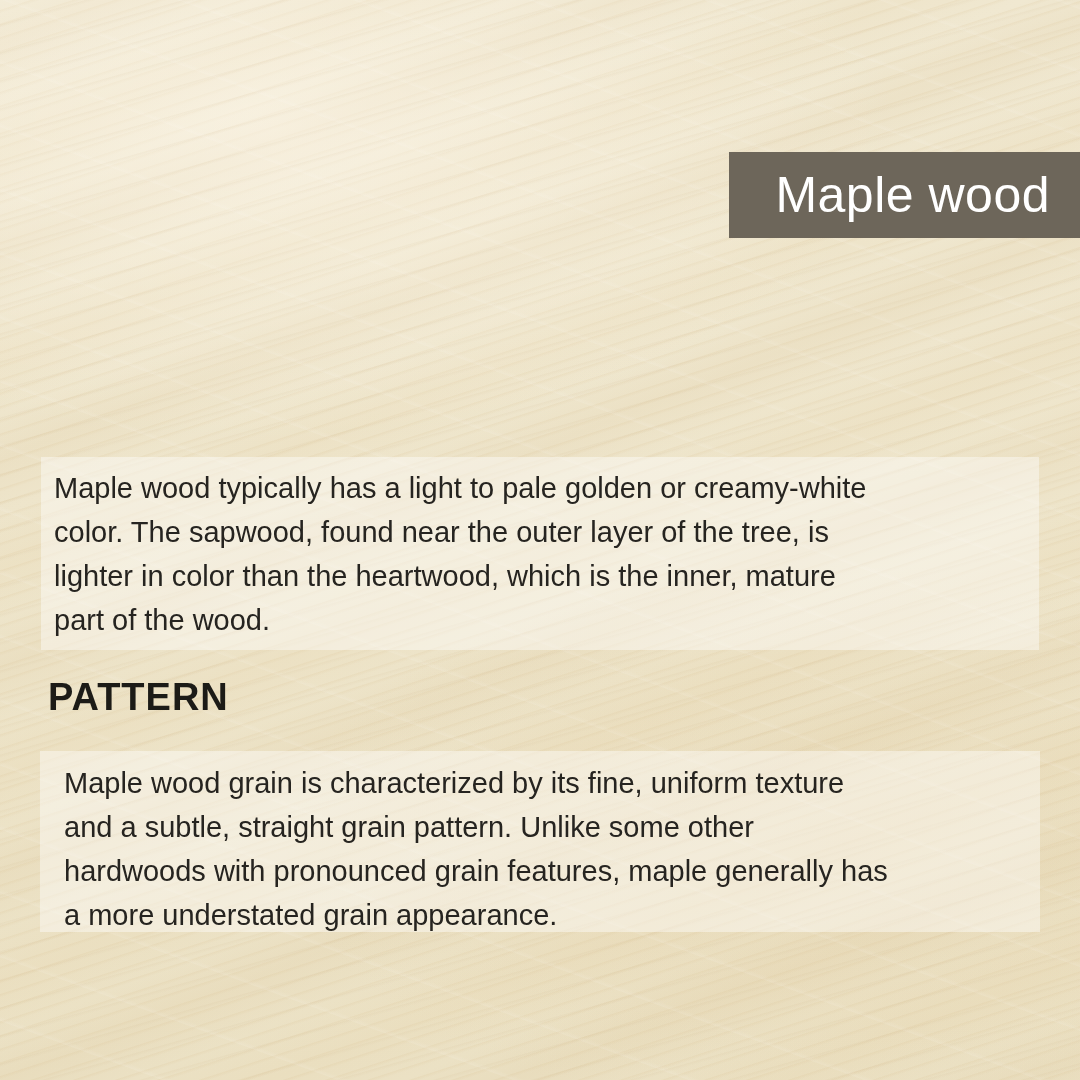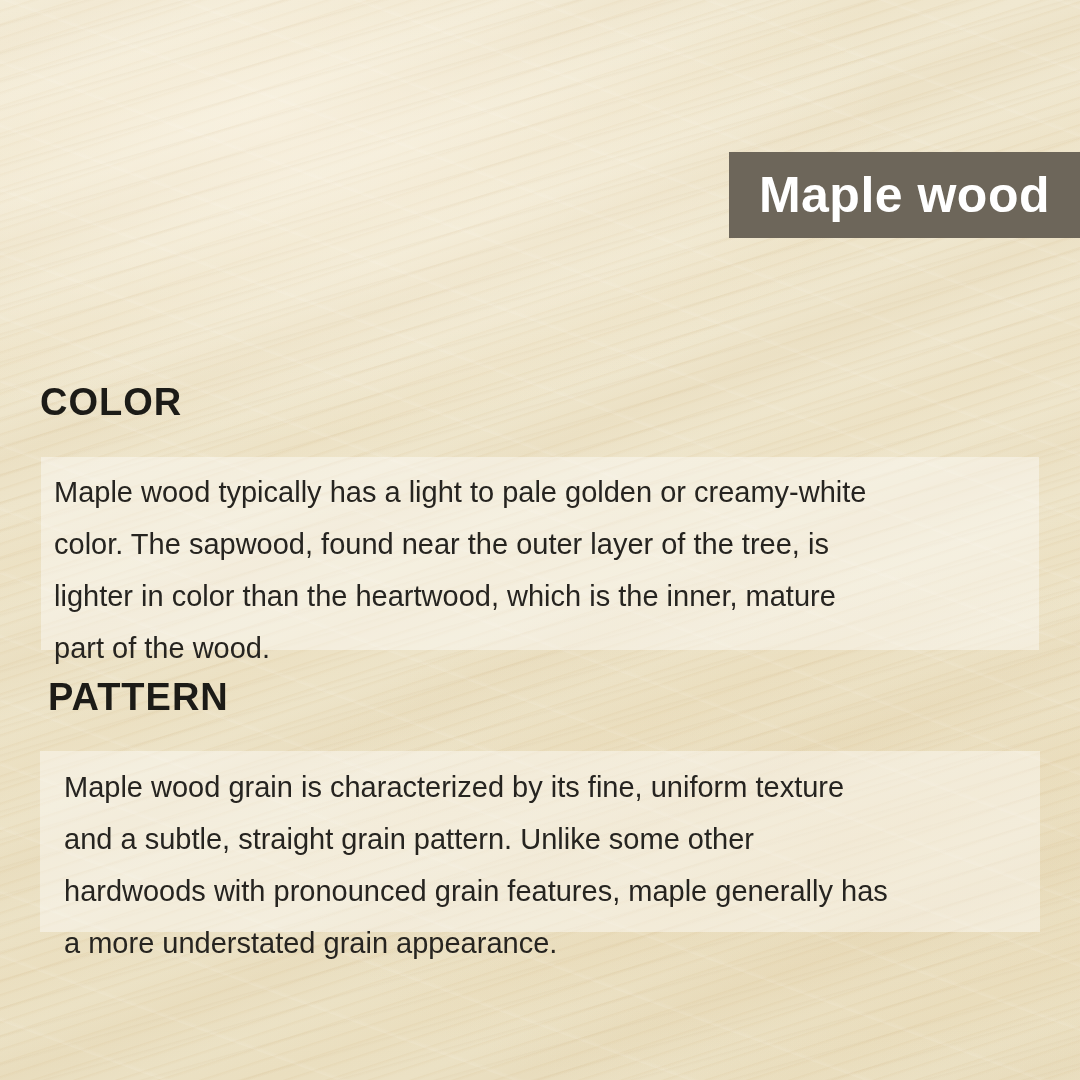--- a/index.html
+++ b/index.html
@@ -47,21 +47,21 @@
     background: #6D665A;
     display: flex;
     align-items: center;
     justify-content: flex-end;
     padding-right: 30px;
     box-sizing: border-box;
   }
   .banner-label {
     color: #FFFFFF;
     font-size: 50px;
-    font-weight: 700;
+    font-weight: 400;
     letter-spacing: 0.5px;
     white-space: nowrap;
   }
 
   .section-heading {
     position: absolute;
     left: 40px;
     margin: 0;
     color: #1C1B17;
     font-size: 38px;
@@ -74,21 +74,21 @@
 
   .textbox {
     position: absolute;
     background: rgba(255,255,255,0.42);
     box-sizing: border-box;
   }
   .textbox p {
     margin: 0;
     color: #262420;
     font-size: 29px;
-    line-height: 52px;
+    line-height: 44px;
     white-space: pre-line;
   }
   .textbox-color {
     left: 41px;
     top: 457px;
     width: 998px;
     height: 193px;
     padding: 9px 20px 0 13px;
   }
   .textbox-pattern {
@@ -101,21 +101,20 @@
 </style>
 </head>
 <body>
 
 <div class="canvas">
 
   <div class="banner">
     <span class="banner-label">Maple wood</span>
   </div>
 
-  <h2 class="section-heading heading-color">COLOR</h2>
 
   <div class="textbox textbox-color">
     <p>Maple wood typically has a light to pale golden or creamy-white
 color. The sapwood, found near the outer layer of the tree, is
 lighter in color than the heartwood, which is the inner, mature
 part of the wood.</p>
   </div>
 
   <h2 class="section-heading heading-pattern">PATTERN</h2>
 

